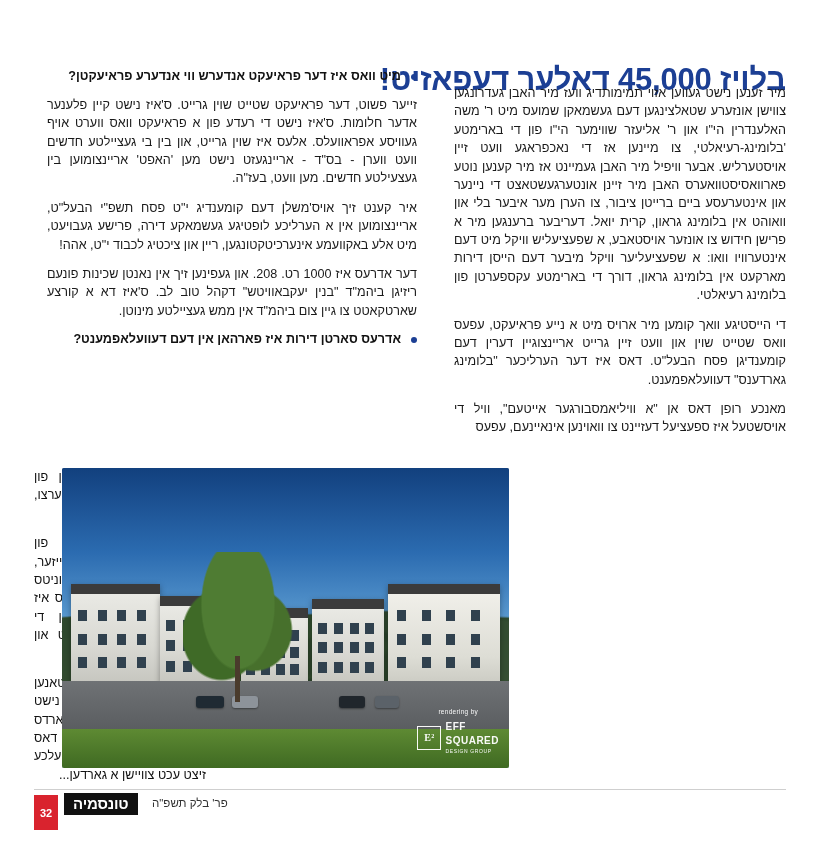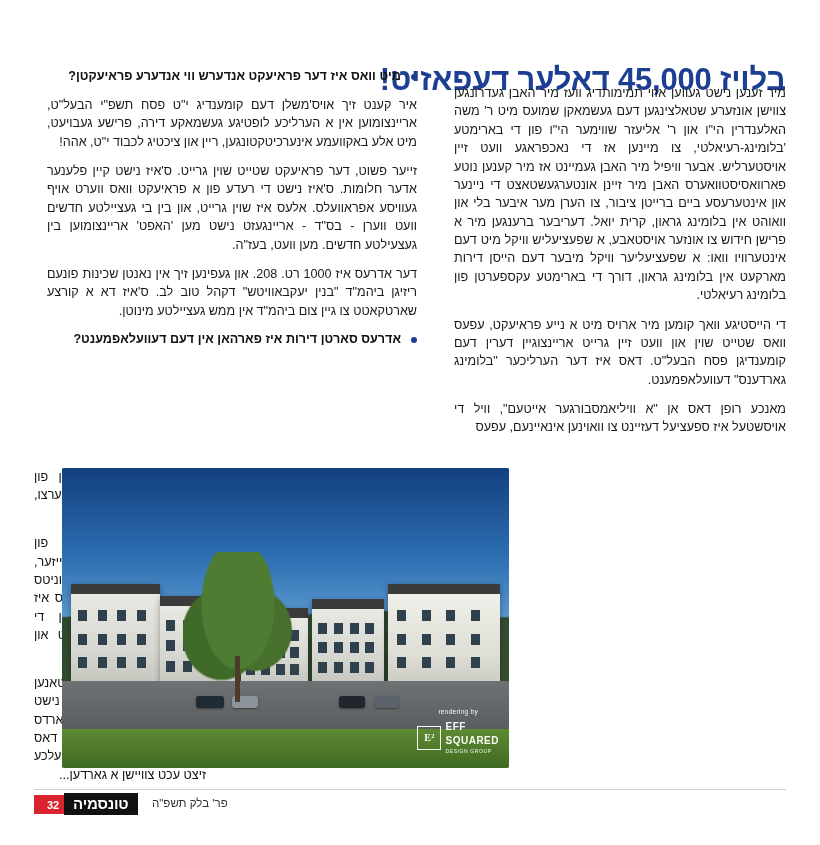--- a/index.html
+++ b/index.html
@@ -229,30 +229,29 @@
     position: absolute;
     left: 34px; right: 34px;
     top: 0;
     border-top: 1px solid #cfcfcf;
   }
   .folio {
     position: absolute;
     left: 34px;
     top: 6px;
     width: 24px;
-    height: 19px;
+    height: 35px;
     background: #d9232e;
     color: #fff;
     font-size: 11px;
     font-weight: bold;
     display: flex;
     align-items: center;
     justify-content: center;
     direction: ltr;
-    padding-left: 7px;
   }
   .masthead {
     position: absolute;
     left: 64px;
     top: 4px;
     background: #111111;
     color: #ffffff;
     font-weight: bold;
     font-size: 15px;
     padding: 2px 9px 3px 9px;
@@ -276,22 +275,22 @@
   <div class="headline">בלויז 45,000 דאלער דעפאזיט!</div>
 
   <div class="col col-right">
     <p class="body">מיר זענען נישט געווען אזוי תמימותדיג וועז מיר האבן געדרונגען צווישן אונזערע שטאלצינגען דעם געשמאקן שמועס מיט ר' משה האלענדרין הי"ו און ר' אליעזר שווימער הי"ו פון די בארימטע 'בלומינג-רעיאלטי, צו מיינען אז די נאכפראגע וועט זיין אויסטערליש. אבער וויפיל מיר האבן געמיינט אז מיר קענען נוטע פארוואסיסטוואערס האבן מיר זיינן אונטערגעשטאצט די ניינער און אינטערעסע ביים ברייטן ציבור, צו הערן מער איבער בלי און וואוהט אין בלומינג גראון, קרית יואל. דעריבער ברענגען מיר א פרישן חידוש צו אונזער אויסטאבע, א שפעציעליש וויקל מיט דעם אינטערוויו וואו: א שפעציעליער וויקל מיבער דעם הייסן דירות מארקעט אין בלומינג גראון, דורך די בארימטע עקספערטן פון בלומינג רעיאלטי.</p>
     <p class="body">די הייסטיגע וואך קומען מיר ארויס מיט א נייע פראיעקט, עפעס וואס שטייט שוין און וועט זיין גרייט אריינצוגיין דערין דעם קומענדיגן פסח הבעל"ט. דאס איז דער הערליכער "בלומינג גארדענס" דעוועלאפמענט.</p>
     <p class="body">מאנכע רופן דאס אן "א וויליאמסבורגער אייטעם", וויל די אויסשטעל איז ספעציעל דעזיינט צו וואוינען אינאיינעם, עפעס</p>
   </div>
 
   <div class="col col-left">
     <p class="q">מיט וואס איז דער פראיעקט אנדערש ווי אנדערע פראיעקטן?</p>
+    <p class="body">זייער פשוט, דער פראיעקט שטייט שוין גרייט. ס'איז נישט קיין פלענער אדער חלומות. ס'איז נישט די רעדע פון א פראיעקט וואס ווערט אויף געוויסע אפראוועלס. אלעס איז שוין גרייט, און בין בי געציילטע חדשים וועט ווערן - בס"ד - אריינגעזט נישט מען 'האפט' אריינצומוען בין געצעילטע חדשים. מען וועט, בעז"ה.</p>
     <p class="body">איר קענט זיך אויס'משלן דעם קומענדיג י"ט פסח תשפ"י הבעל"ט, אריינצומוען אין א הערליכע לופטיגע געשמאקע דירה, פרישע געבויעט, מיט אלע באקוועמע אינערכיטקטונגען, ריין און ציכטיג לכבוד י"ט, אהה!</p>
-    <p class="body">זייער פשוט, דער פראיעקט שטייט שוין גרייט. ס'איז נישט קיין פלענער אדער חלומות. ס'איז נישט די רעדע פון א פראיעקט וואס ווערט אויף געוויסע אפראוועלס. אלעס איז שוין גרייט, און בין בי געציילטע חדשים וועט ווערן - בס"ד - אריינגעזט נישט מען 'האפט' אריינצומוען בין געצעילטע חדשים. מען וועט, בעז"ה.</p>
     <p class="body">דער אדרעס איז 1000 רט. 208. און געפינען זיך אין נאנטן שכינות פונעם ריזיגן ביהמ"ד "בנין יעקבאוויטש" דקהל טוב לב. ס'איז דא א קורצע שארטקאטט צו גיין צום ביהמ"ד אין ממש געציילטע מינוטן.</p>
     <p class="q">אדרעס סארטן דירות איז פארהאן אין דעם דעוועלאפמענט?</p>
   </div>
 
   <div class="narrow-block">
     <p>וואס מענטשן וואס קומען פון שטאט זענען צוגעוואוינט דערצו, און זיי גלייך דאס אזוי.</p>
     <p>דער פראיעקט באשטייט פון עטליכע בילדונגס מיט הייזער, אוימיל ווי זעקס און ניועציג יוניטס צוזאמען אויף איין גאס. דאס איז דער הרחבת הדעת פון די געשמאקע אפסטעיט לופט און פאנאראמע.</p>
     <p>ס'איז טאקע וויכטיג צו באטאנען אז מענטשן זאלן זיך נישט פארמישן מיט די "בעדפארדס גארדענס" פראדזשעקט... דאס איז "בלומינג גארדענס", וועלכע זיצט עכט צוויישן א גארדען...</p>
   </div>
 

